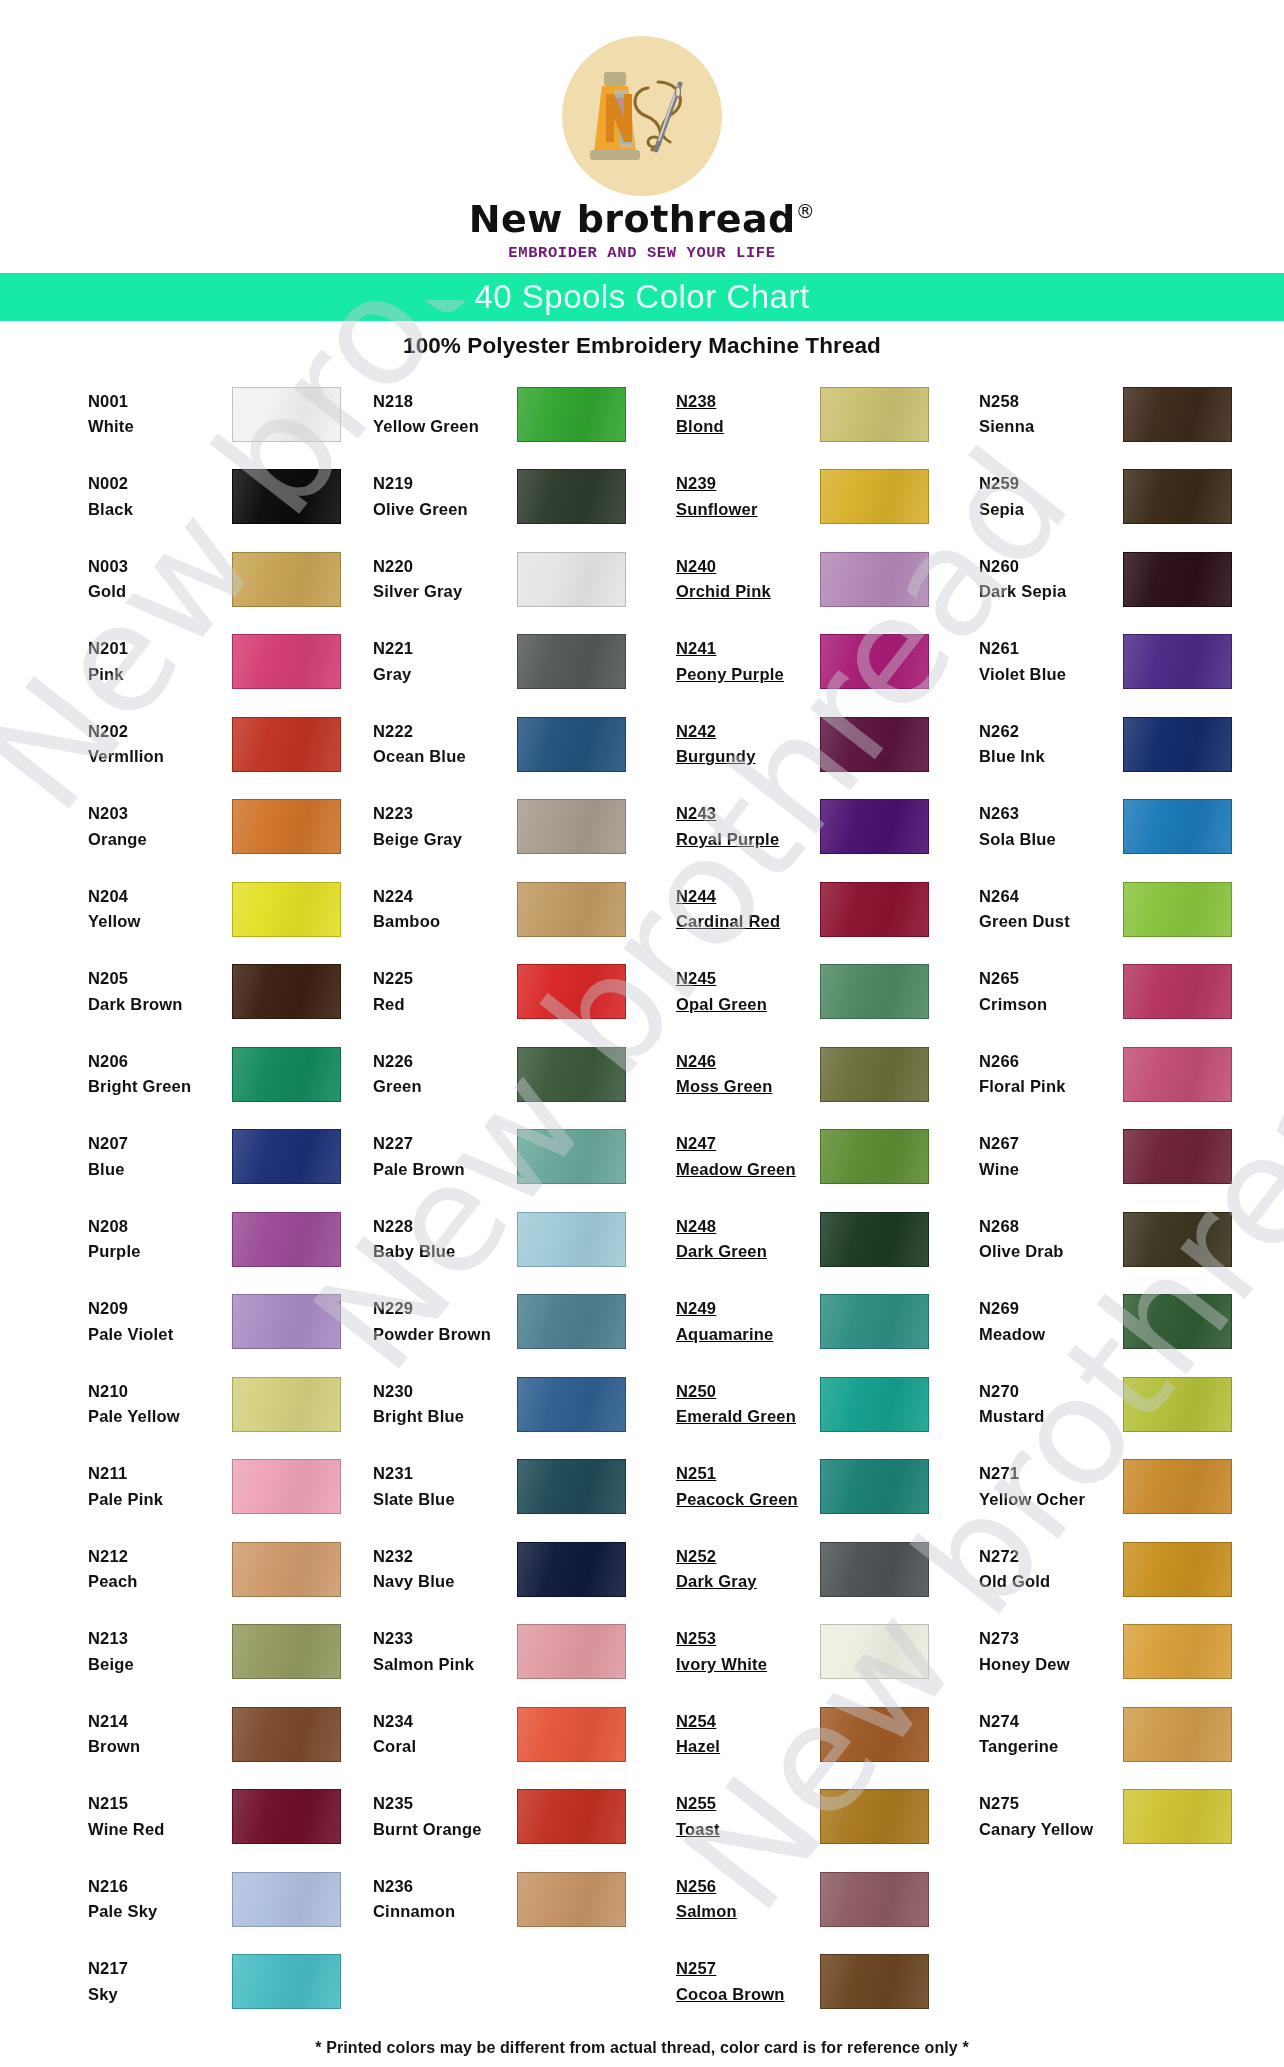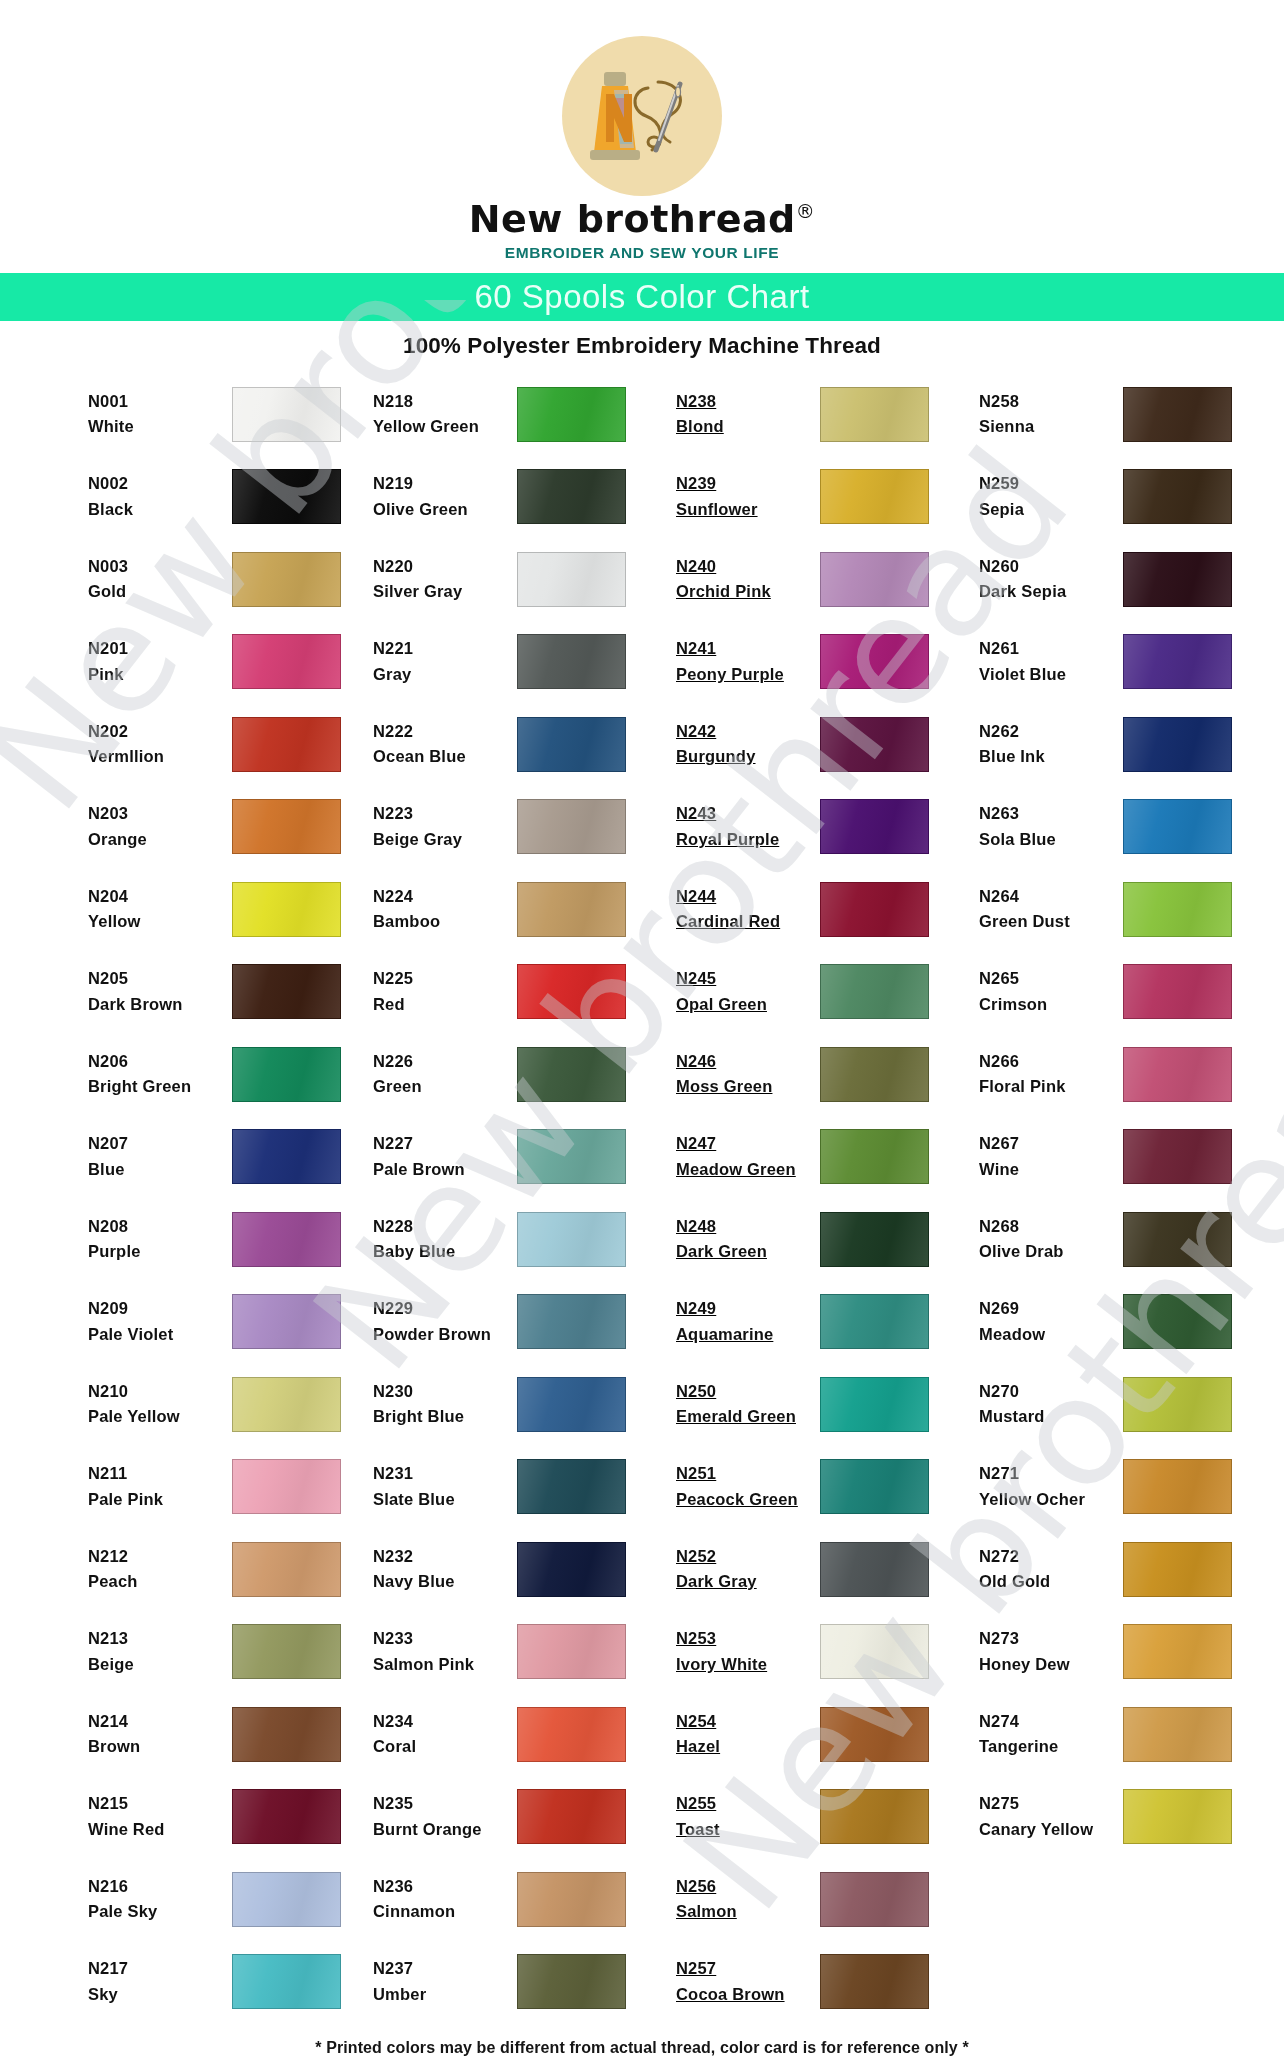--- a/index.html
+++ b/index.html
@@ -51,25 +51,25 @@
     line-height: 1.05;
     position: relative;
   }
   .brand-name .reg {
     font-size: 19px;
     vertical-align: super;
     font-weight: 400;
   }
   .brand-tagline {
     margin-top: 4px;
-    font-family: Liberation Sans, sans-serif;
+    font-family: Liberation Mono, monospace;
     font-size: 15.5px;
     font-weight: 700;
     letter-spacing: 0.6px;
-    color: #0f766e;
+    color: #701a75;
   }
 
   
   .banner {
     margin-top: 11px;
     width: 100%;
     height: 48px;
     background: #17e9a6;
     display: flex;
     align-items: center;
@@ -222,21 +222,21 @@
     </div>
 
     <div class="brand-name">
       <span>New brothread</span><span class="reg">®</span>
     </div>
 
     <div class="brand-tagline">EMBROIDER AND SEW YOUR LIFE</div>
   </div>
 
   <div class="banner" style="background: rgb(23, 233, 166);">
-    <div class="banner-title" style="color: rgb(233, 255, 248);">60 Spools Color Chart</div>
+    <div class="banner-title" style="color: rgb(233, 255, 248);">40 Spools Color Chart</div>
   </div>
 
   <div class="subtitle">100% Polyester Embroidery Machine Thread</div>
 
   <div class="grid">
     <div class="col col-1">
         <div class="entry">
           <div class="entry-labels">
             <div class="code">N001</div>
             <div class="cname">White</div>
@@ -503,27 +503,20 @@
             <div class="cname">Burnt Orange</div>
           </div>
           <div class="swatch" style="background: rgb(193, 48, 31);"></div>
         </div>
         <div class="entry">
           <div class="entry-labels">
             <div class="code">N236</div>
             <div class="cname">Cinnamon</div>
           </div>
           <div class="swatch" style="background: rgb(197, 148, 102);"></div>
-        </div>
-        <div class="entry">
-          <div class="entry-labels">
-            <div class="code">N237</div>
-            <div class="cname">Umber</div>
-          </div>
-          <div class="swatch" style="background: rgb(92, 96, 57);"></div>
         </div>
       </div>
     <div class="col col-3">
         <div class="entry">
           <div class="entry-labels">
             <div class="code">N238</div>
             <div class="cname">Blond</div>
           </div>
           <div class="swatch" style="background: rgb(203, 192, 112);"></div>
         </div>

